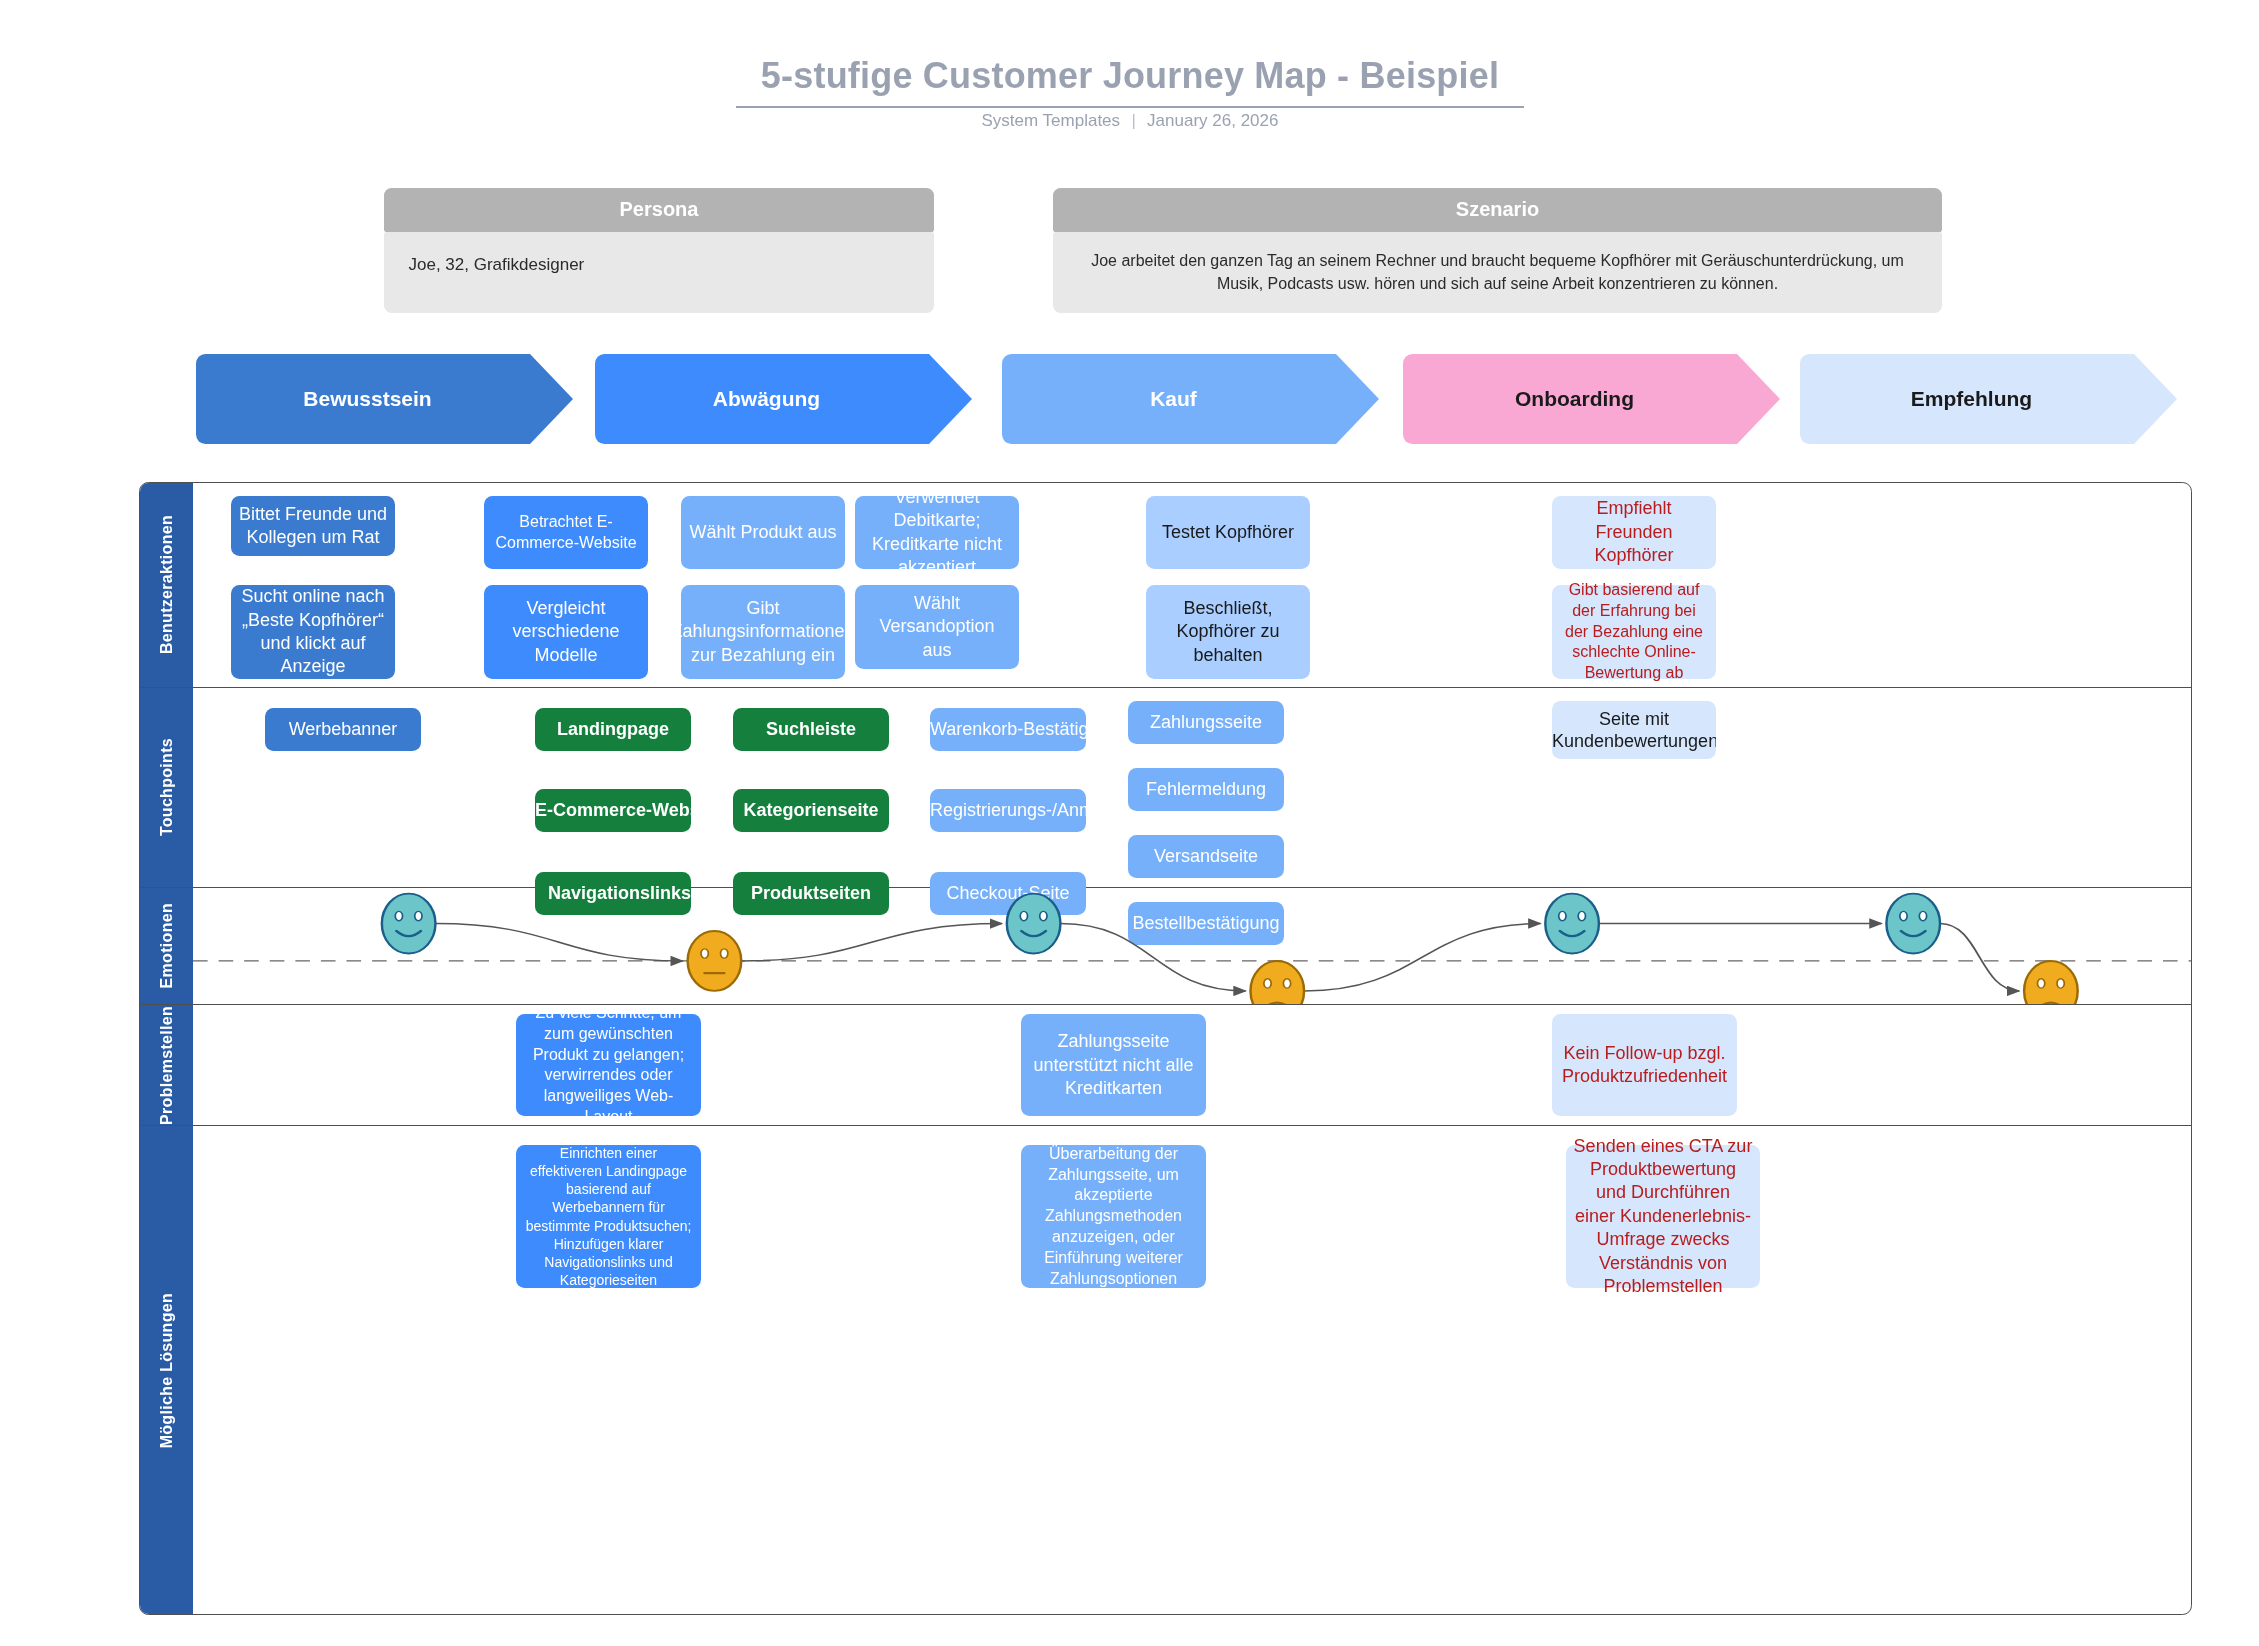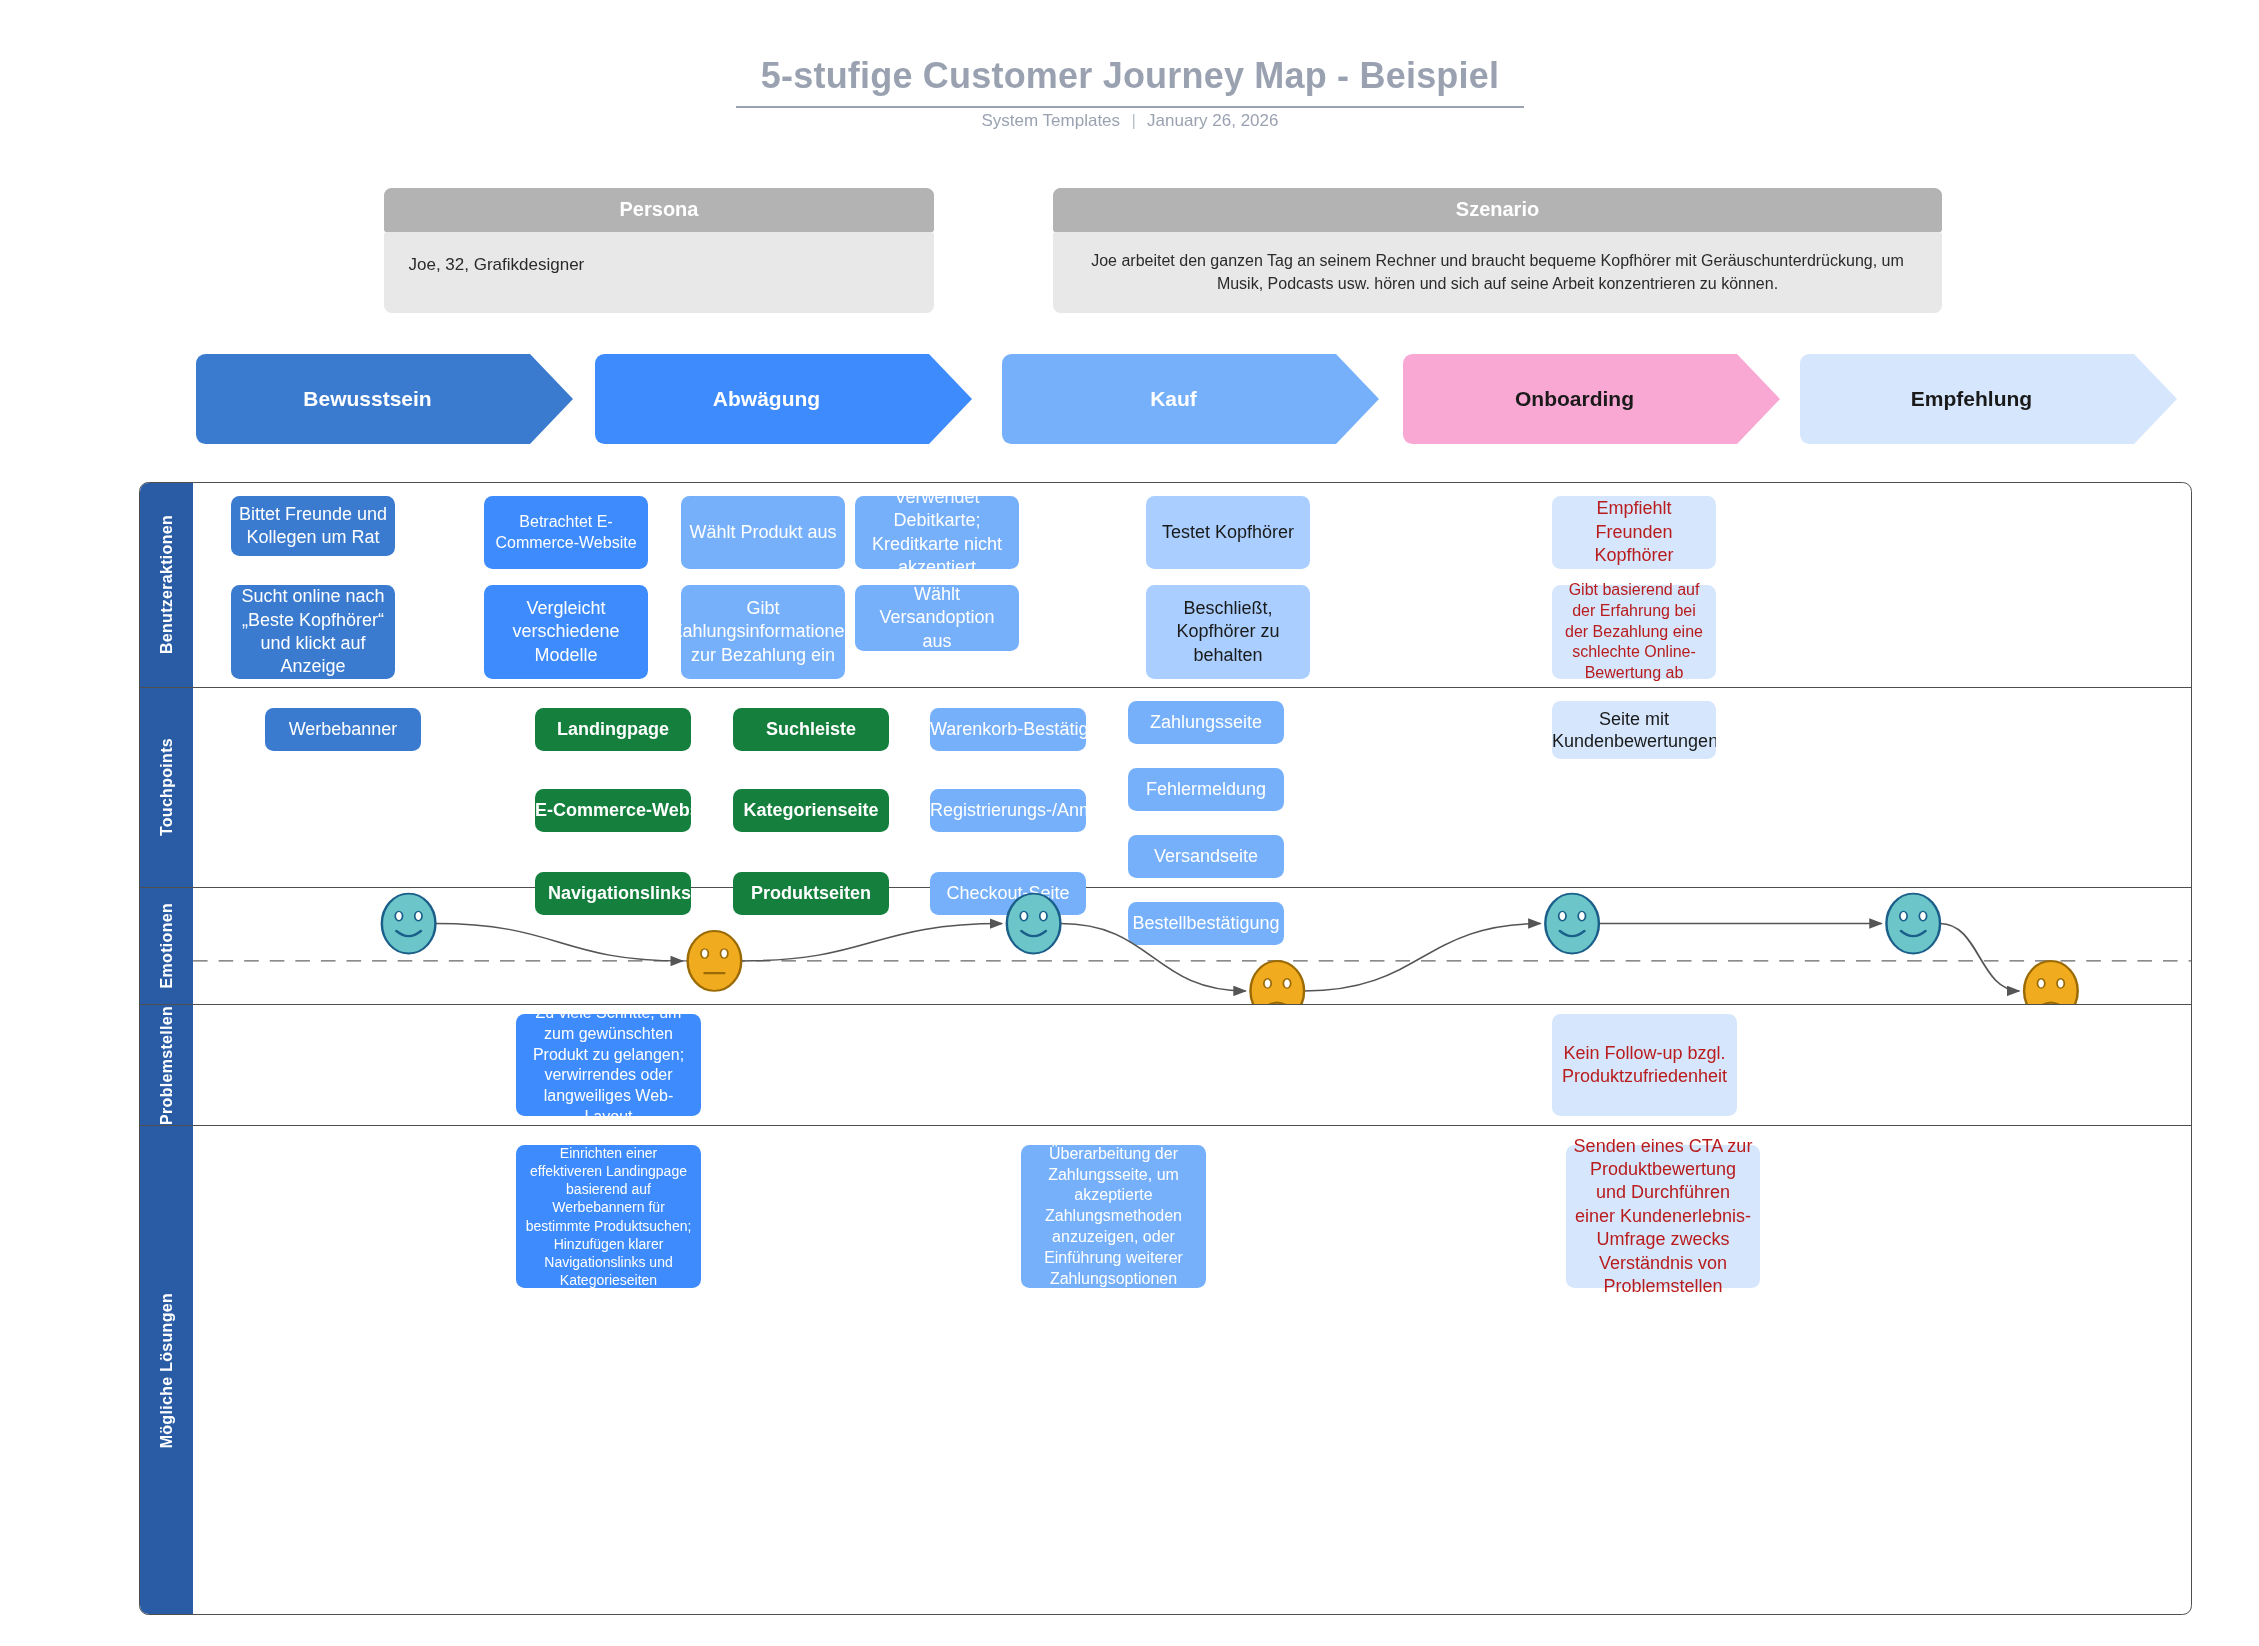--- a/index.html
+++ b/index.html
@@ -178,21 +178,21 @@
           </div>
           <div class="card t2" style="left: 488px; top: 13px; width: 164px; height: 73px; font-size: 18px;">
             <span>Wählt Produkt aus</span>
           </div>
           <div class="card t2" style="left: 488px; top: 102px; width: 164px; height: 94px; font-size: 18px;">
             <span>Gibt Zahlungsinformationen zur Bezahlung ein</span>
           </div>
           <div class="card t2" style="left: 662px; top: 13px; width: 164px; height: 73px; font-size: 18px;">
             <span>Verwendet Debitkarte; Kreditkarte nicht akzeptiert</span>
           </div>
-          <div class="card t2" style="left: 662px; top: 102px; width: 164px; height: 66px; font-size: 18px;">
+          <div class="card t2" style="left: 662px; top: 102px; width: 164px; height: 84px; font-size: 18px;">
             <span>Wählt Versandoption aus</span>
           </div>
           <div class="card t3" style="left: 953px; top: 13px; width: 164px; height: 73px; font-size: 18px;">
             <span>Testet Kopfhörer</span>
           </div>
           <div class="card t3" style="left: 953px; top: 102px; width: 164px; height: 94px; font-size: 18px;">
             <span>Beschließt, Kopfhörer zu behalten</span>
           </div>
           <div class="card t4" style="left: 1359px; top: 13px; width: 164px; height: 73px; font-size: 18px;">
             <span>Empfiehlt Freunden Kopfhörer</span>
@@ -321,20 +321,23 @@
     </div>
 
     <div class="row" id="row-pains">
       <div class="row-label">
         <span>Problemstellen</span>
       </div>
       <div class="row-body" id="body-pains">
           <div class="card t1" style="left: 323px; top: 9.4px; width: 185px; height: 102px; font-size: 16px;">
             <span>Zu viele Schritte, um zum gewünschten Produkt zu gelangen; verwirrendes oder langweiliges Web-Layout</span>
           </div>
+          <div class="card t2" style="left: 828px; top: 9.4px; width: 185px; height: 102px; font-size: 18px;">
+            <span>Zahlungsseite unterstützt nicht alle Kreditkarten</span>
+          </div>
           <div class="card t4" style="left: 1359px; top: 9.4px; width: 185px; height: 102px; font-size: 18px;">
             <span>Kein Follow-up bzgl. Produktzufriedenheit</span>
           </div>
         </div>
     </div>
 
     <div class="row" id="row-solutions">
       <div class="row-label">
         <span>Mögliche Lösungen</span>
       </div>

